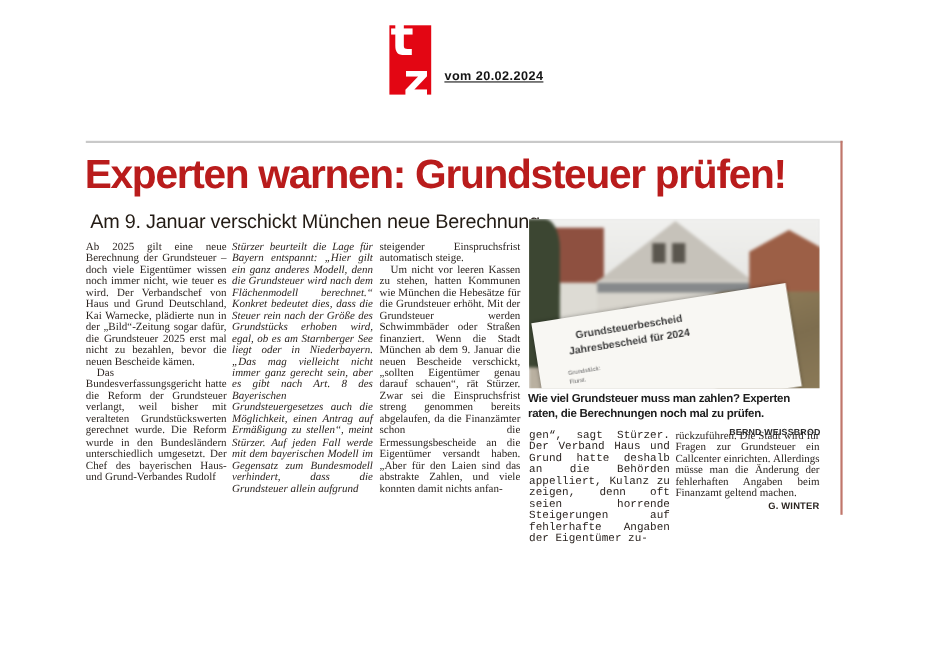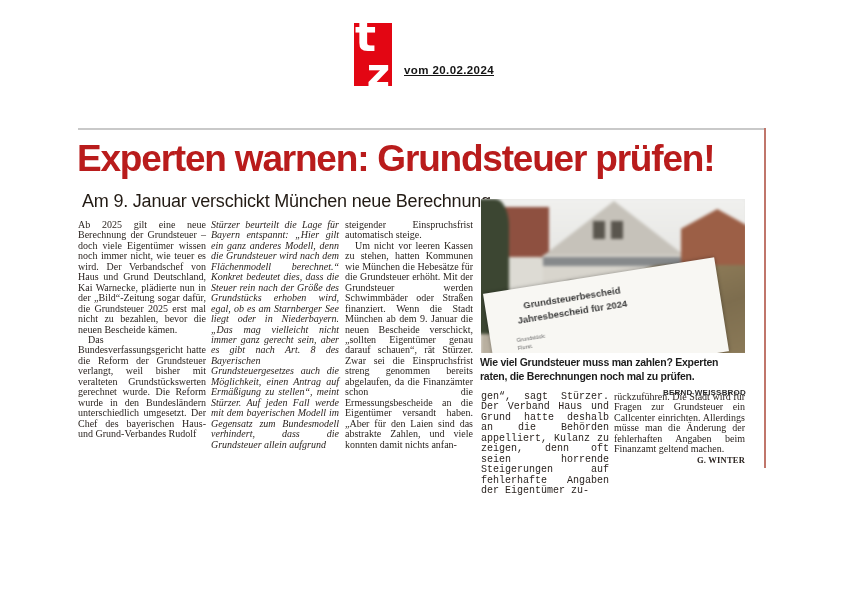--- a/index.html
+++ b/index.html
@@ -25,21 +25,21 @@
   .subtitle{position:absolute;left:82px;top:191px;width:400px;font-size:18px;font-weight:400;
             color:#231b14;letter-spacing:-0.2px;white-space:nowrap;}
 
   
   .col{position:absolute;top:220px;width:128px;font-family:"Liberation Serif","DejaVu Serif",serif;
        font-size:10px;line-height:10.45px;color:#2b2420;text-align:justify;}
   .col p{margin:0;}
   .col p.indent{text-indent:10px;}
   #col1{left:78px;font-family:Liberation Serif, serif;}  #col2{left:211px;font-style:italic;}  #col3{left:345px;}
   #col4{left:481px;top:392px;font-family:Liberation Mono, monospace;}  #col5{left:614px;top:392px;width:131px;}
-  .author{float:right;font-family:Liberation Serif, serif;font-size:8.5px;font-weight:700;
+  .author{float:right;font-family:Liberation Sans, sans-serif;font-size:8.5px;font-weight:700;
           color:#2b2420;letter-spacing:.2px;}
 
   
   .photo{position:absolute;left:481px;top:199px;width:264px;height:154px;overflow:hidden;background:#e9e9e7;}
   .scene{position:absolute;inset:0;filter:blur(1.4px);}
   .sky{position:absolute;left:0;top:0;width:264px;height:70px;background:linear-gradient(#f0f0ee,#e4e4e1);}
   .conifer{position:absolute;left:-6px;top:0;width:34px;height:135px;background:#3c4632;
            border-radius:0 40% 45% 0/0 20% 30% 0;}
   .brick-left{position:absolute;left:24px;top:8px;width:44px;height:60px;background:#8e5040;}
   .wall-left{position:absolute;left:28px;top:58px;width:42px;height:55px;background:#dddbd4;}

